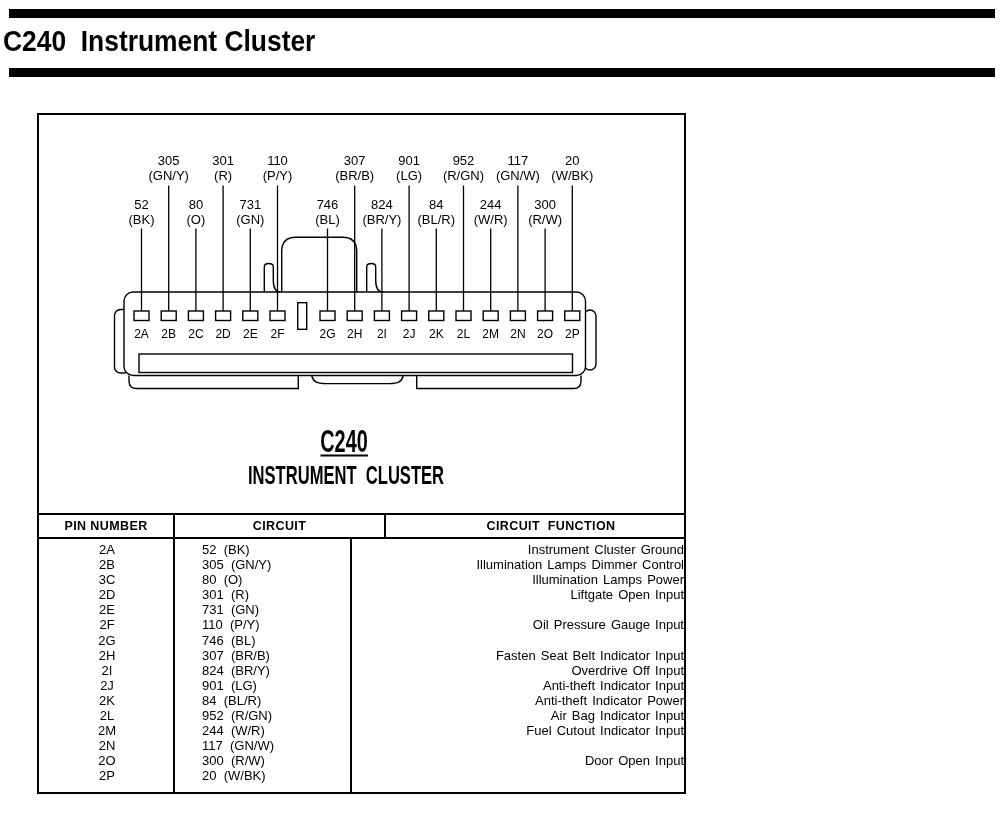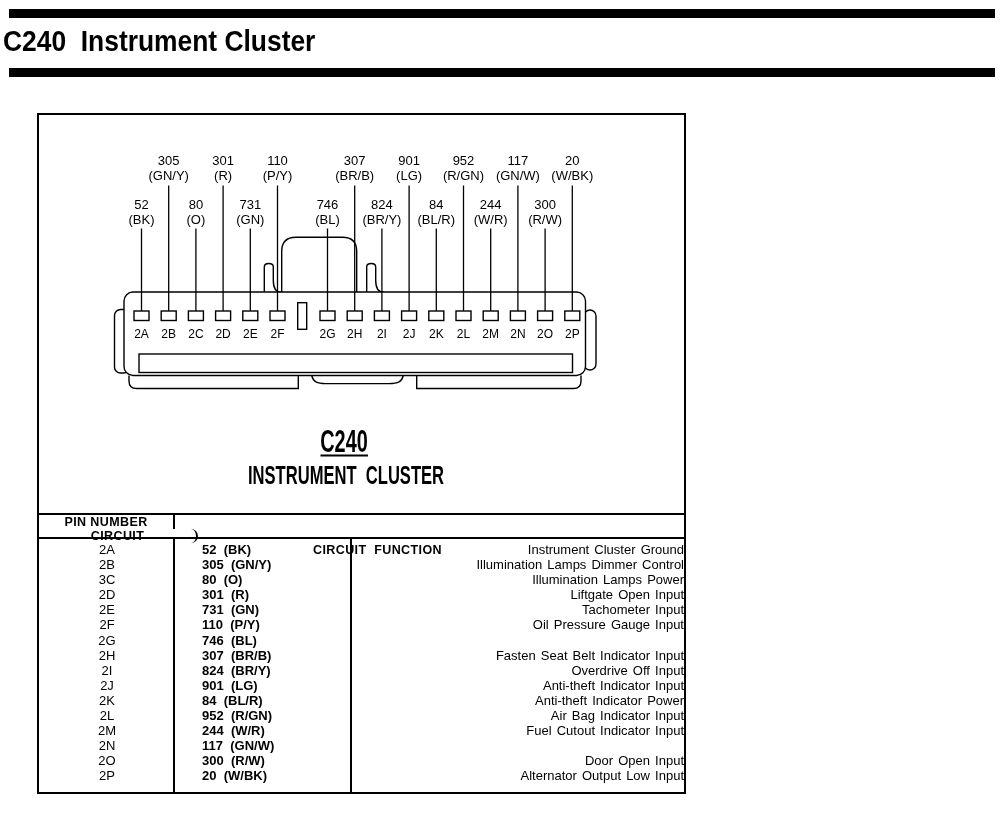--- a/index.html
+++ b/index.html
@@ -20,32 +20,32 @@
   #docbox {
     position:absolute; left:37px; top:113px; width:649px; height:681px;
     border:2px solid #000; box-sizing:border-box;
   }
   #diagram { position:absolute; left:0; top:0; font-family:"Liberation Sans", sans-serif; }
   
   .table-area { position:absolute; left:0; top:398px; width:645px; height:279px; }
   .thead {
     display:flex; height:26px; box-sizing:border-box;
     border-top:2px solid #000; border-bottom:2px solid #000;
-    font-weight:bold; font-size:12.5px; letter-spacing:0.4px;flex-direction:column;
+    font-weight:bold; font-size:12.5px; letter-spacing:0.4px;
   }
   .th { display:flex; align-items:center; justify-content:center; white-space:pre; box-sizing:border-box; height:100%; }
-  .w1 { width:136px; } .w2 { width:159px;border-radius:8px; } .w3 { flex:1;padding-left:32px; }
+  .w1 { width:136px; } .w2 { width:211px; } .w3 { flex:1;padding-left:32px; }
   .thead .w1, .thead .w2 { border-right:2px solid #000; }
   .tbody { position:absolute; left:0; top:26px; bottom:0; width:100%; padding-top:3px; box-sizing:border-box; }
   .vline { position:absolute; top:0; bottom:0; width:2px; background:#000; }
   #vline1 { left:134px; } #vline2 { left:311px; }
   .tr { display:flex; height:15.1px; font-size:13px; line-height:15.1px; }
   .td { box-sizing:border-box; }
   .td.c1 { width:136px; text-align:center; }
-  .td.c2 { width:203px; padding-left:27px; white-space:pre;font-weight:bold; }
+  .td.c2 { width:203px; padding-left:27px; white-space:pre; }
   .td.c3 { flex:1; padding-left:5px; word-spacing:1.5px;text-align:right; }
 </style>
 </head>
 <body>
 
 <div class="bar" id="bar-top"></div>
 <div id="page-title">C240  Instrument Cluster</div>
 <div class="bar" id="bar-bottom"></div>
 
 <div id="docbox">
@@ -185,21 +185,20 @@
           <div class="td c3">Illumination Lamps Power</div>
         </div>
         <div class="tr">
           <div class="td c1">2D</div>
           <div class="td c2">301  (R)</div>
           <div class="td c3">Liftgate Open Input</div>
         </div>
         <div class="tr">
           <div class="td c1">2E</div>
           <div class="td c2">731  (GN)</div>
-          <div class="td c3">Tachometer Input</div>
         </div>
         <div class="tr">
           <div class="td c1">2F</div>
           <div class="td c2">110  (P/Y)</div>
           <div class="td c3">Oil Pressure Gauge Input</div>
         </div>
         <div class="tr">
           <div class="td c1">2G</div>
           <div class="td c2">746  (BL)</div>
         </div>
@@ -238,18 +237,17 @@
           <div class="td c2">117  (GN/W)</div>
         </div>
         <div class="tr">
           <div class="td c1">2O</div>
           <div class="td c2">300  (R/W)</div>
           <div class="td c3">Door Open Input</div>
         </div>
         <div class="tr">
           <div class="td c1">2P</div>
           <div class="td c2">20  (W/BK)</div>
-          <div class="td c3">Alternator Output Low Input</div>
         </div>
       </div>
   </div>
 
 </div>
 
 </body></html>

